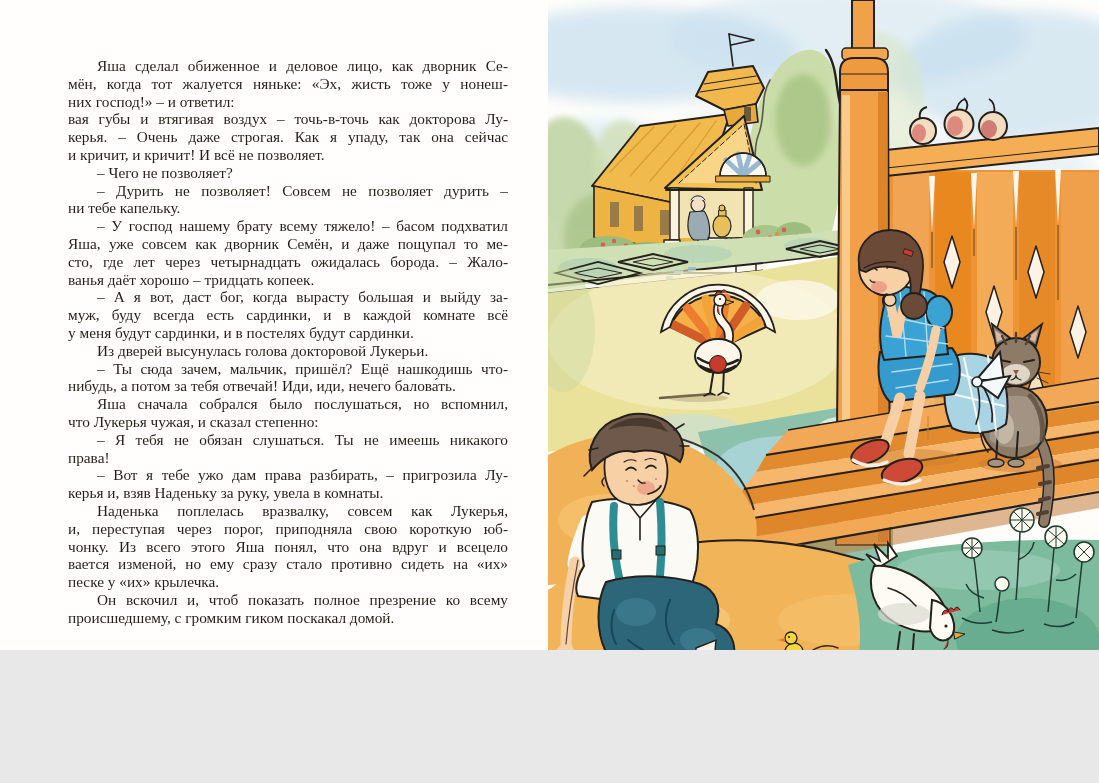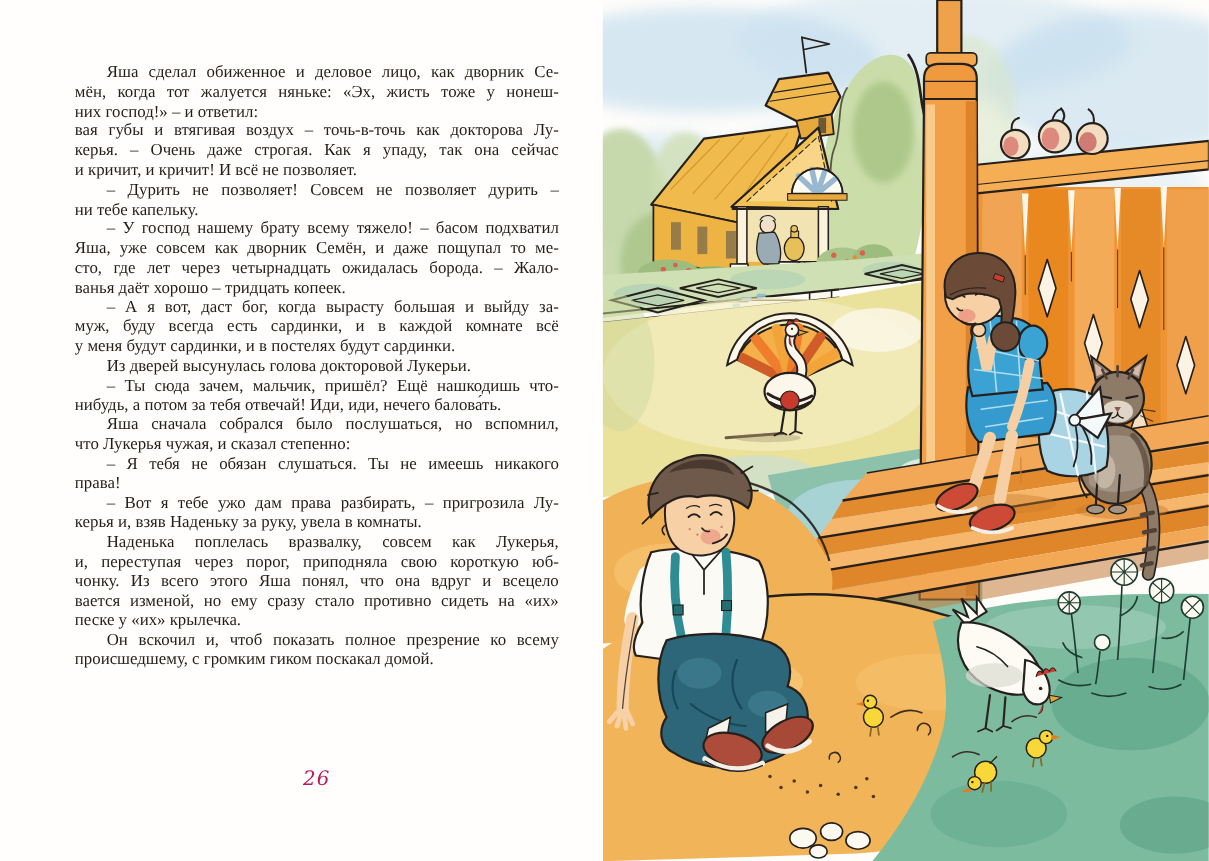--- a/index.html
+++ b/index.html
@@ -1,16 +1,16 @@
 <!DOCTYPE html>
 <html><head>
 <meta charset="utf-8">
 <style>
   html,body{margin:0;padding:0;background:#e8e8e8;}
-  .stage{position:relative;width:1099px;height:783px;background:#fffefc;overflow:hidden;
+  .stage{position:relative;width:1099px;height:650px;background:#fffefc;overflow:hidden;
          font-family:"Liberation Serif",serif;}
   .page-left{position:absolute;left:0;top:0;width:548px;height:783px;background:#fffefc;}
   .text-block{position:absolute;left:68px;top:57px;width:440px;color:#241e19;
               font-size:15.3px;line-height:17.8px;font-weight:500;}
   .line{width:440px;}
   .line.just{text-align:justify;text-align-last:justify;}
   .line.first{text-indent:29px;}
   .page-number{position:absolute;left:68px;top:698px;width:440px;text-align:center;
                color:#be185d;font-family:"DejaVu Serif",serif;font-style:italic;
                font-size:18px;letter-spacing:1px;}
@@ -26,20 +26,23 @@
     <div class="text-block">
         <div class="para">
           <div class="line first just">Яша сделал обиженное и деловое лицо, как дворник Се-</div>
           <div class="line just">мён, когда тот жалуется няньке: «Эх, жисть тоже у нонеш-</div>
           <div class="line">них господ!» – и ответил:</div>
         </div>
         <div class="para">
           <div class="line just">вая губы и втягивая воздух – точь-в-точь как докторова Лу-</div>
           <div class="line just">керья. – Очень даже строгая. Как я упаду, так она сейчас</div>
           <div class="line">и кричит, и кричит! И всё не позволяет.</div>
+        </div>
+        <div class="para">
+          <div class="line first">– Чего не позволяет?</div>
         </div>
         <div class="para">
           <div class="line first just">– Дурить не позволяет! Совсем не позволяет дурить –</div>
           <div class="line">ни тебе капельку.</div>
         </div>
         <div class="para">
           <div class="line first just">– У господ нашему брату всему тяжело! – басом подхватил</div>
           <div class="line just">Яша, уже совсем как дворник Семён, и даже пощупал то ме-</div>
           <div class="line just">сто, где лет через четырнадцать ожидалась борода. – Жало-</div>
           <div class="line">ванья даёт хорошо – тридцать копеек.</div>

